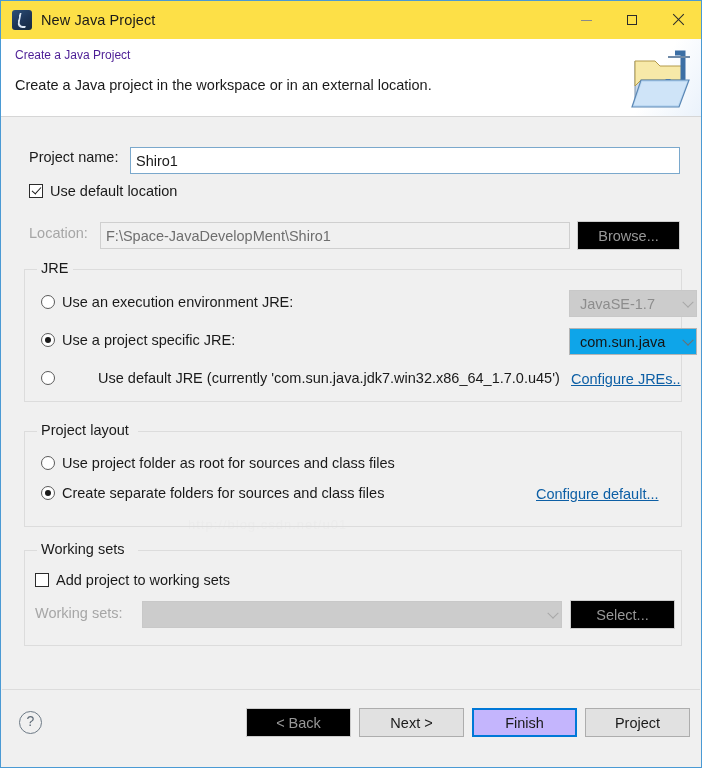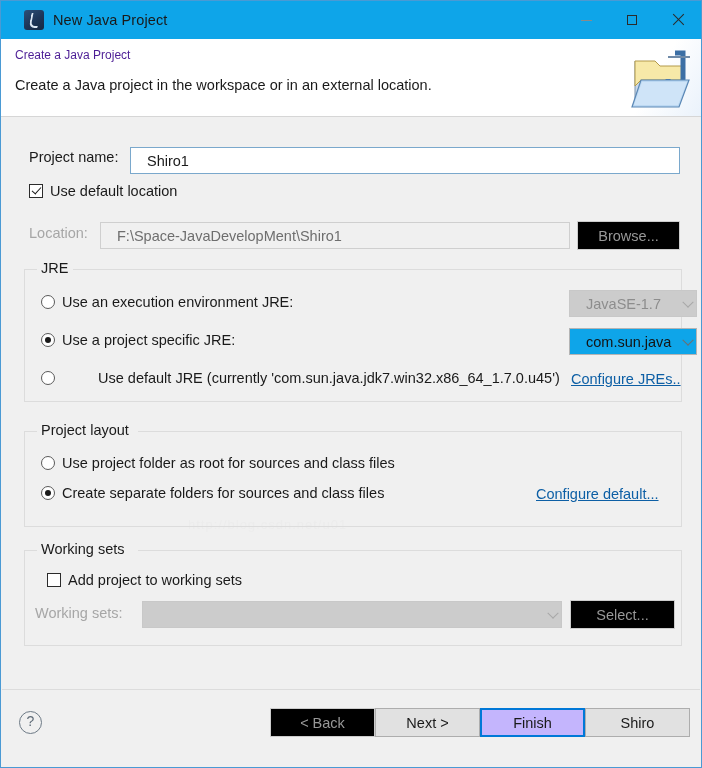--- a/index.html
+++ b/index.html
@@ -18,24 +18,23 @@
     box-sizing: border-box;
     border: 1px solid #4a9ad4;
     background: #f0f0f0;
     overflow: hidden;
   }
 
   
   .titlebar {
     position: relative;
     height: 38px;
-    background: #0ea5e9;
+    background: #fde047;
     display: flex;
     align-items: center;
-    padding-left: 12px;
   }
   .title-icon {
     width: 20px;
     height: 20px;
     margin-left: 11px;
     margin-right: 9px;
     border-radius: 3px;
     background: linear-gradient(145deg, #2c4f79 0%, #1d3557 55%, #16293f 100%);
     position: relative;
     flex: 0 0 auto;
@@ -156,21 +155,21 @@
 
   
   .textfield {
     box-sizing: border-box;
     height: 27px;
     border: 1px solid #7aa8cc;
     background: #ffffff;
     font-family: "Liberation Sans", sans-serif;
     font-size: 14.5px;
     color: #1a1a1a;
-    padding: 0 16px;
+    padding: 0 5px;
     outline: none;
   }
   .textfield.disabled {
     border: 1px solid #cfcfcf;
     background: #f0f0f0;
     color: #6e6e6e;
   }
 
   
   .btn {
@@ -279,21 +278,21 @@
     border: 1px solid #c8c8c8;
     background: #cccccc;
     display: flex;
     align-items: center;
     font-size: 14.5px;
     overflow: hidden;
     white-space: nowrap;
   }
   .combo .combo-text {
     flex: 1 1 auto;
-    padding-left: 16px;
+    padding-left: 10px;
     overflow: hidden;
   }
   .combo.enabled {
     background: #0ea5e9;
     border-color: #b4b4b4;
   }
   .combo.enabled .combo-text { color: #141414; }
   .combo.disabled .combo-text { color: #8d8d8d; }
   .combo .arrow {
     width: 17px;
@@ -355,21 +354,21 @@
     font-size: 14px;
     line-height: 19px;
     text-align: center;
     cursor: default;
   }
   .footer-buttons {
     position: absolute;
     right: 10px;
     top: 18px;
     display: flex;
-    gap: 0;
+    gap: 8px;
   }
   .footer-buttons .btn { width: 105px; }
 </style>
 </head>
 <body>
 
 <div id="dialog">
 
   <div class="titlebar">
     <div class="title-icon"></div>
@@ -471,21 +470,21 @@
         <span class="lbl">Create separate folders for sources and class files</span>
       </div>
       <span class="link" style="position:absolute; left:511px; top:55px;">Configure default...</span>
     </div>
 
     <div class="group" style="left:22px; top:433px; width:656px; height:95px;">
       <span class="group-legend">Working sets</span>
       <span class="group-rule" style="left:0; width:12px;"></span>
       <span class="group-rule" style="left:113px; right:0;"></span>
 
-      <div class="row" style="left:10px; top:22px;margin-left:12px;">
+      <div class="row" style="left:10px; top:22px;">
         <span class="cb"></span>
         <span class="lbl">Add project to working sets</span>
       </div>
 
       <div class="row" style="left:10px; top:55px;">
         <span class="lbl disabled">Working sets:</span>
       </div>
       <div class="combo disabled" style="position:absolute; left:117px; top:51px; width:420px;">
         <span class="combo-text"></span>
         <span class="arrow"><i class="arrow-glyph"></i></span>
@@ -494,17 +493,17 @@
     </div>
 
   </div>
 
   <div class="footer">
     <div class="help-icon">?</div>
     <div class="footer-buttons">
       <button class="btn disabled" disabled="">&lt; Back</button>
       <button class="btn">Next &gt;</button>
       <button class="btn default">Finish</button>
-      <button class="btn">Shiro</button>
+      <button class="btn">Project</button>
     </div>
   </div>
 
 </div>
 
 </body></html>

